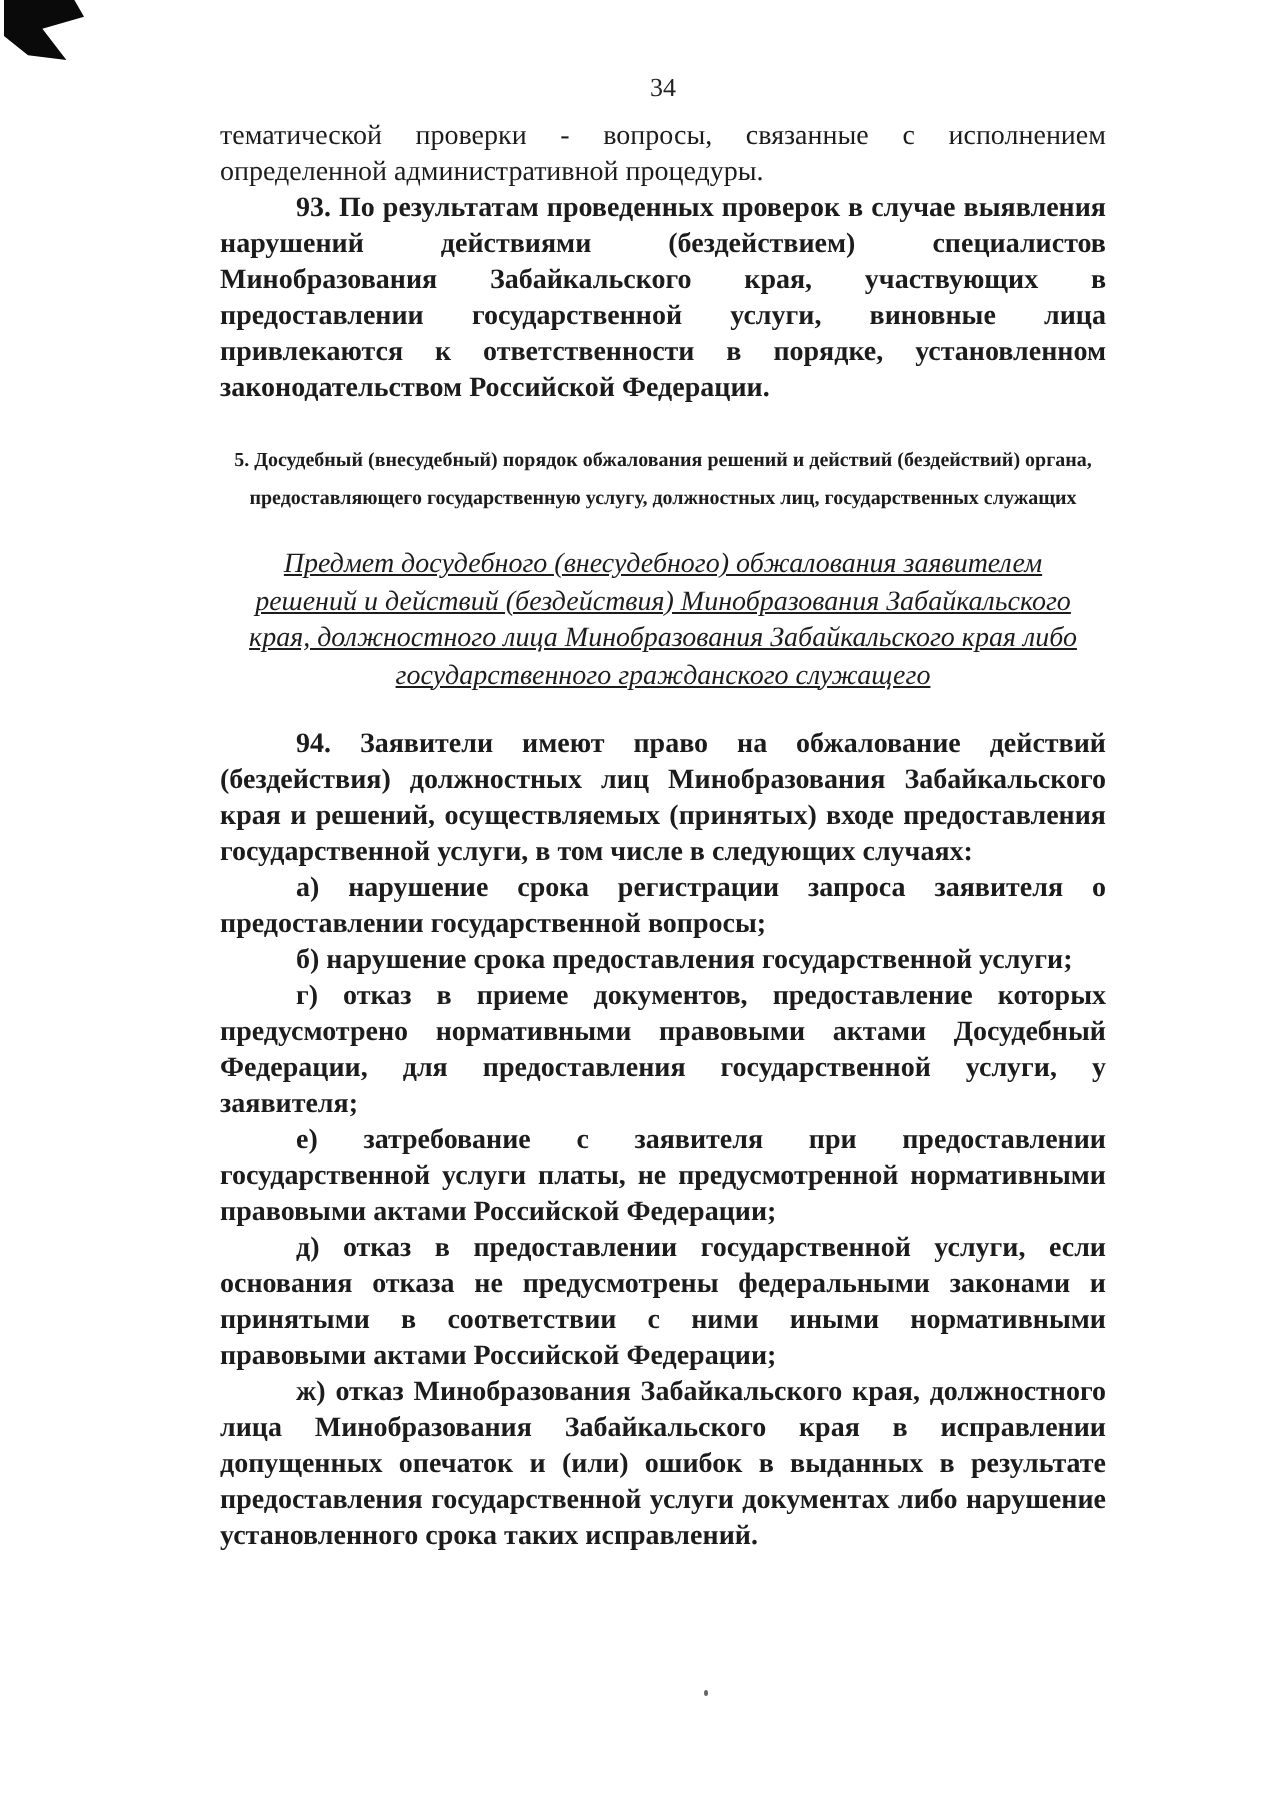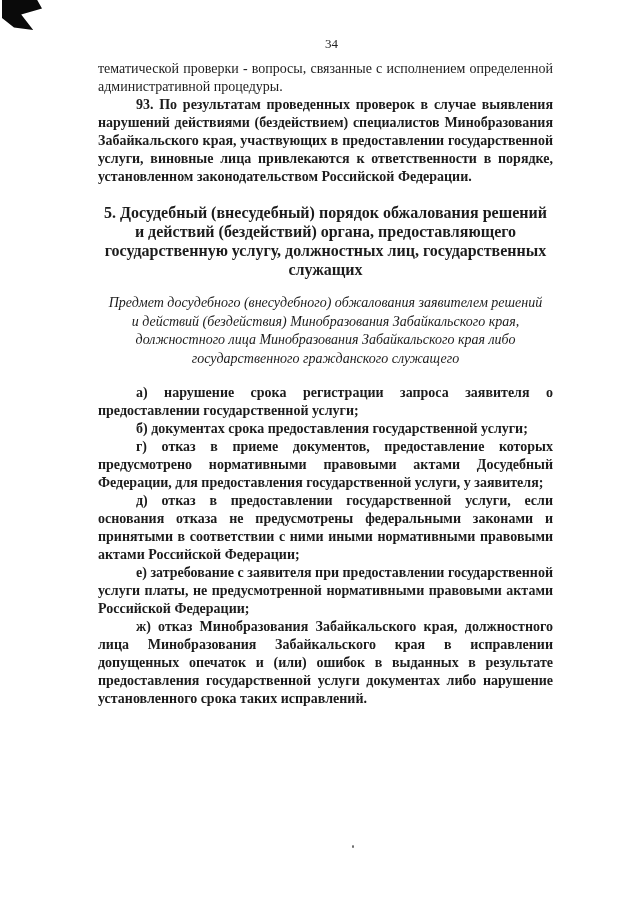--- a/index.html
+++ b/index.html
@@ -30,47 +30,48 @@
     top: 36px;
     left: 110px;
     right: 30px;
     text-align: center;
     font-size: 13px;
     color: #222;
   }
   .content {
     position: absolute;
     top: 60px;
-    left: 98px;
+    left: 110px;
     right: 30px;
     font-size: 14px;
     line-height: 18px;
     text-align: justify;
   }
   .para {
     margin: 0;
     text-indent: 0;
   }
   .para.indent {
     text-indent: 38px;
     font-weight: bold;
   }
   .section-heading {
-    font-size: 16px;
+    font-size: 10px;
     font-weight: bold;
     text-align: center;
     line-height: 19px;
     margin: 17px 4px 15px 4px;
     text-indent: 0;
   }
   .subject-heading {
     font-style: italic;
     text-align: center;
     line-height: 18.5px;
     margin: 0 6px 16px 6px;
+    text-decoration: underline;
   }
   .stray-mark {
     position: absolute;
     left: 352px;
     top: 845px;
     width: 2px;
     height: 3px;
     background: #666;
     border-radius: 50%;
   }
@@ -86,24 +87,25 @@
 
   <div class="content">
 
     <p class="para">тематической проверки - вопросы, связанные с исполнением определенной административной процедуры.</p>
     <p class="para indent">93. По результатам проведенных проверок в случае выявления нарушений действиями (бездействием) специалистов Минобразования Забайкальского края, участвующих в предоставлении государственной услуги, виновные лица привлекаются к ответственности в порядке, установленном законодательством Российской Федерации.</p>
 
     <h2 class="section-heading">5. Досудебный (внесудебный) порядок обжалования решений и действий (бездействий) органа, предоставляющего государственную услугу, должностных лиц, государственных служащих</h2>
 
     <div class="subject-heading">Предмет досудебного (внесудебного) обжалования заявителем решений и действий (бездействия) Минобразования Забайкальского края, должностного лица Минобразования Забайкальского края либо государственного гражданского служащего</div>
 
-    <p class="para indent">а) нарушение срока регистрации запроса заявителя о предоставлении государственной услуги;</p>
-    <p class="para indent">б) документах срока предоставления государственной услуги;</p>
+    <p class="para indent">94. Заявители имеют право на обжалование действий (бездействия) должностных лиц Минобразования Забайкальского края и решений, осуществляемых (принятых) входе предоставления государственной услуги, в том числе в следующих случаях:</p>
+    <p class="para indent">а) нарушение срока регистрации запроса заявителя о предоставлении государственной вопросы;</p>
+    <p class="para indent">б) нарушение срока предоставления государственной услуги;</p>
     <p class="para indent">г) отказ в приеме документов, предоставление которых предусмотрено нормативными правовыми актами Досудебный Федерации, для предоставления государственной услуги, у заявителя;</p>
+    <p class="para indent">е) затребование с заявителя при предоставлении государственной услуги платы, не предусмотренной нормативными правовыми актами Российской Федерации;</p>
     <p class="para indent">д) отказ в предоставлении государственной услуги, если основания отказа не предусмотрены федеральными законами и принятыми в соответствии с ними иными нормативными правовыми актами Российской Федерации;</p>
-    <p class="para indent">е) затребование с заявителя при предоставлении государственной услуги платы, не предусмотренной нормативными правовыми актами Российской Федерации;</p>
     <p class="para indent">ж) отказ Минобразования Забайкальского края, должностного лица Минобразования Забайкальского края в исправлении допущенных опечаток и (или) ошибок в выданных в результате предоставления государственной услуги документах либо нарушение установленного срока таких исправлений.</p>
 
   </div>
 
   <div class="stray-mark"></div>
 
 </div>
 
 </body></html>

